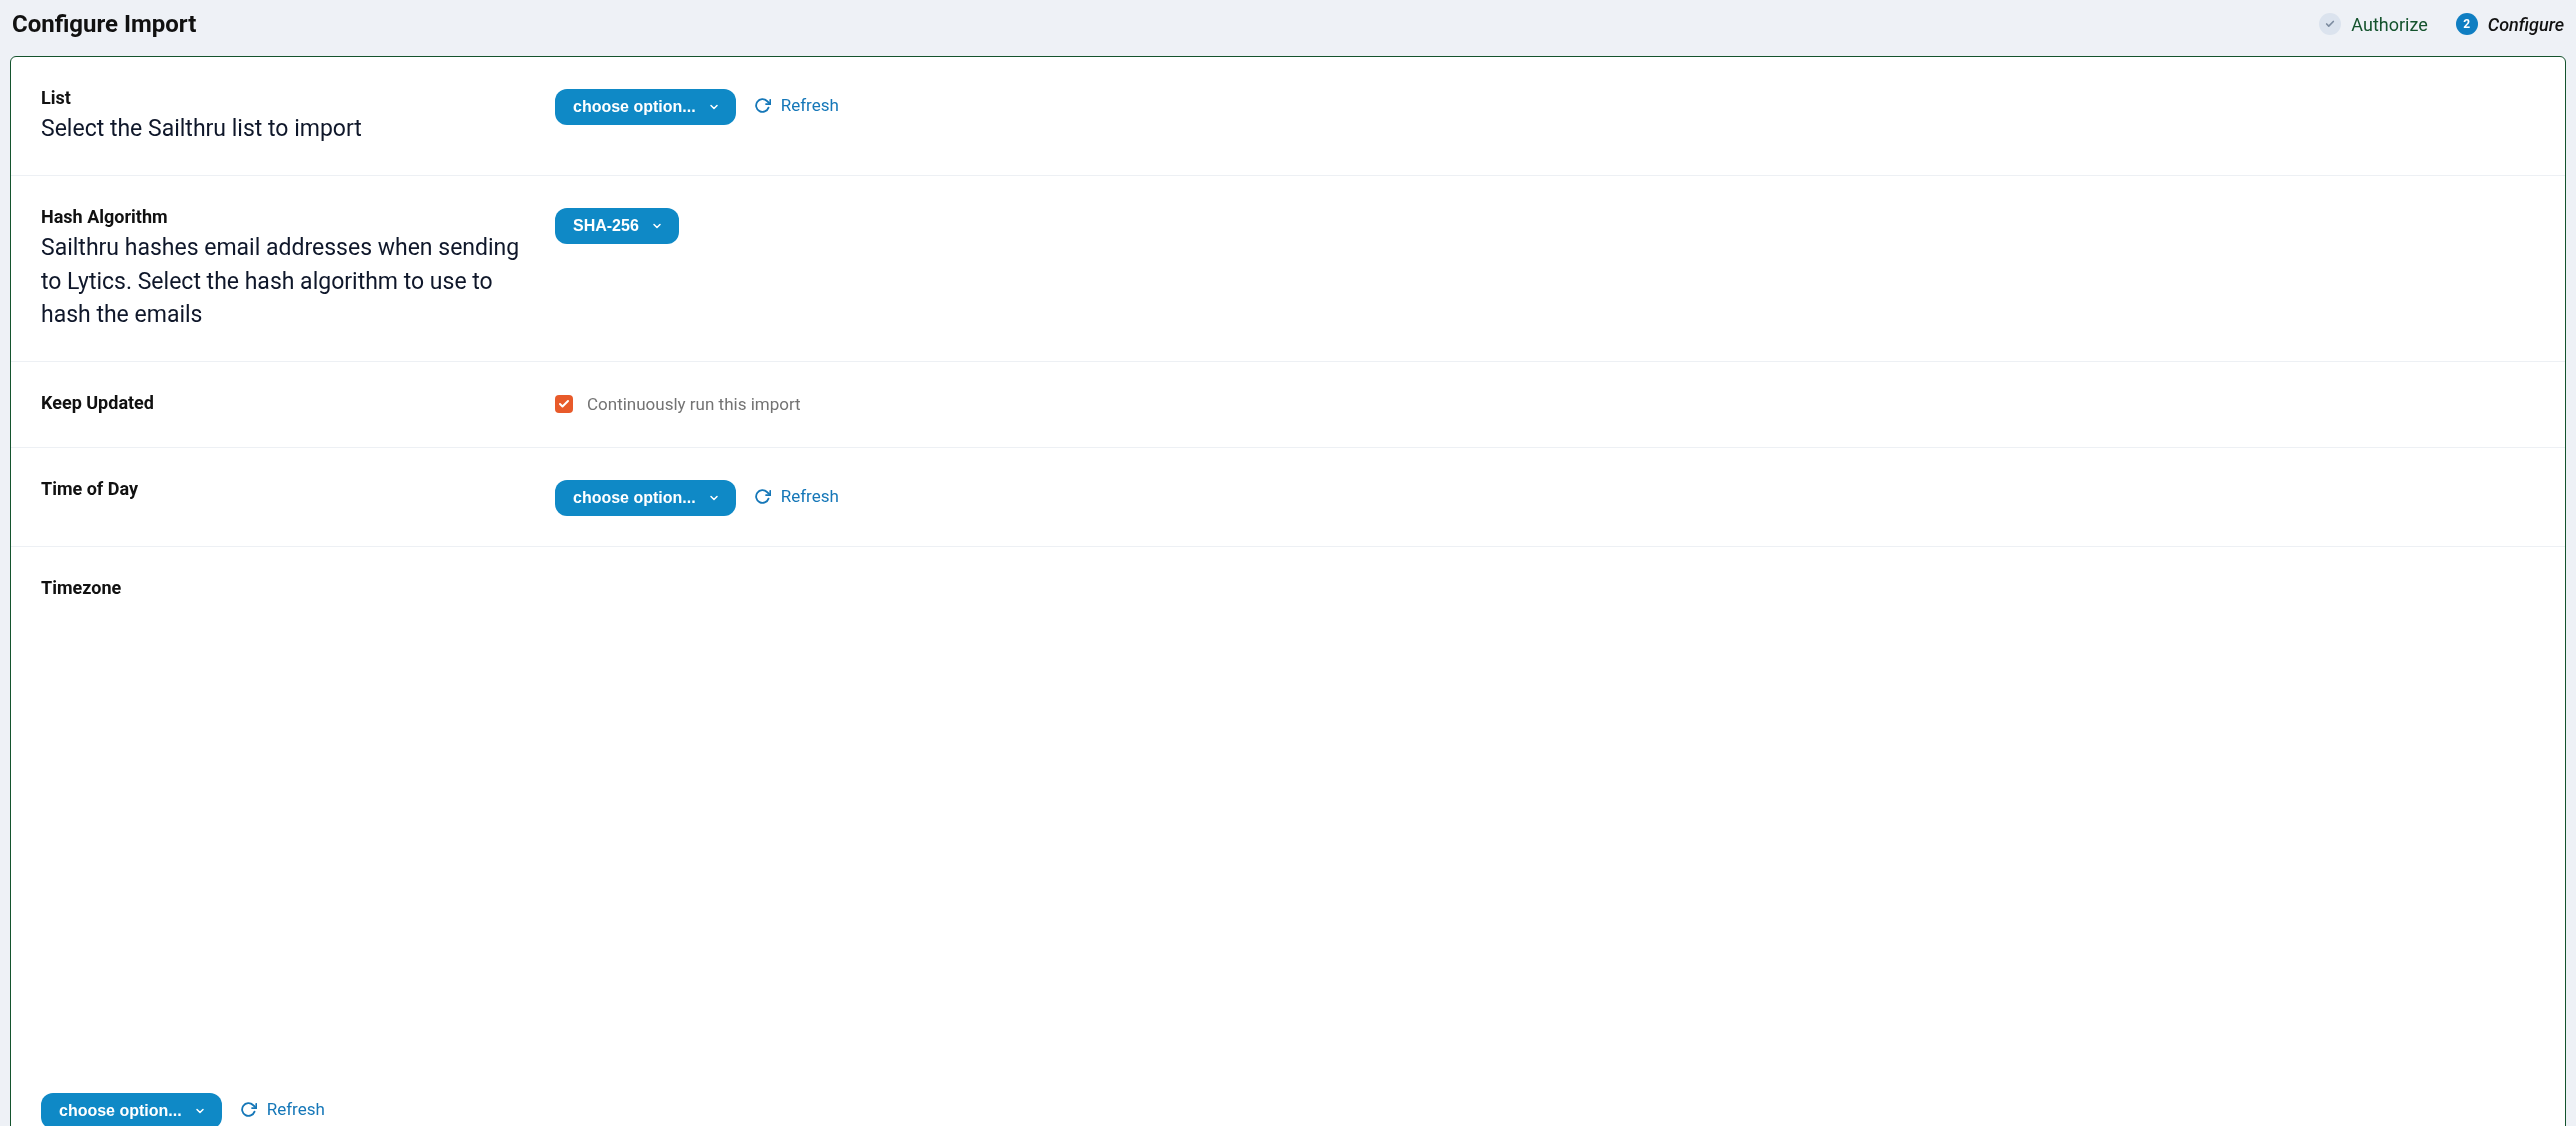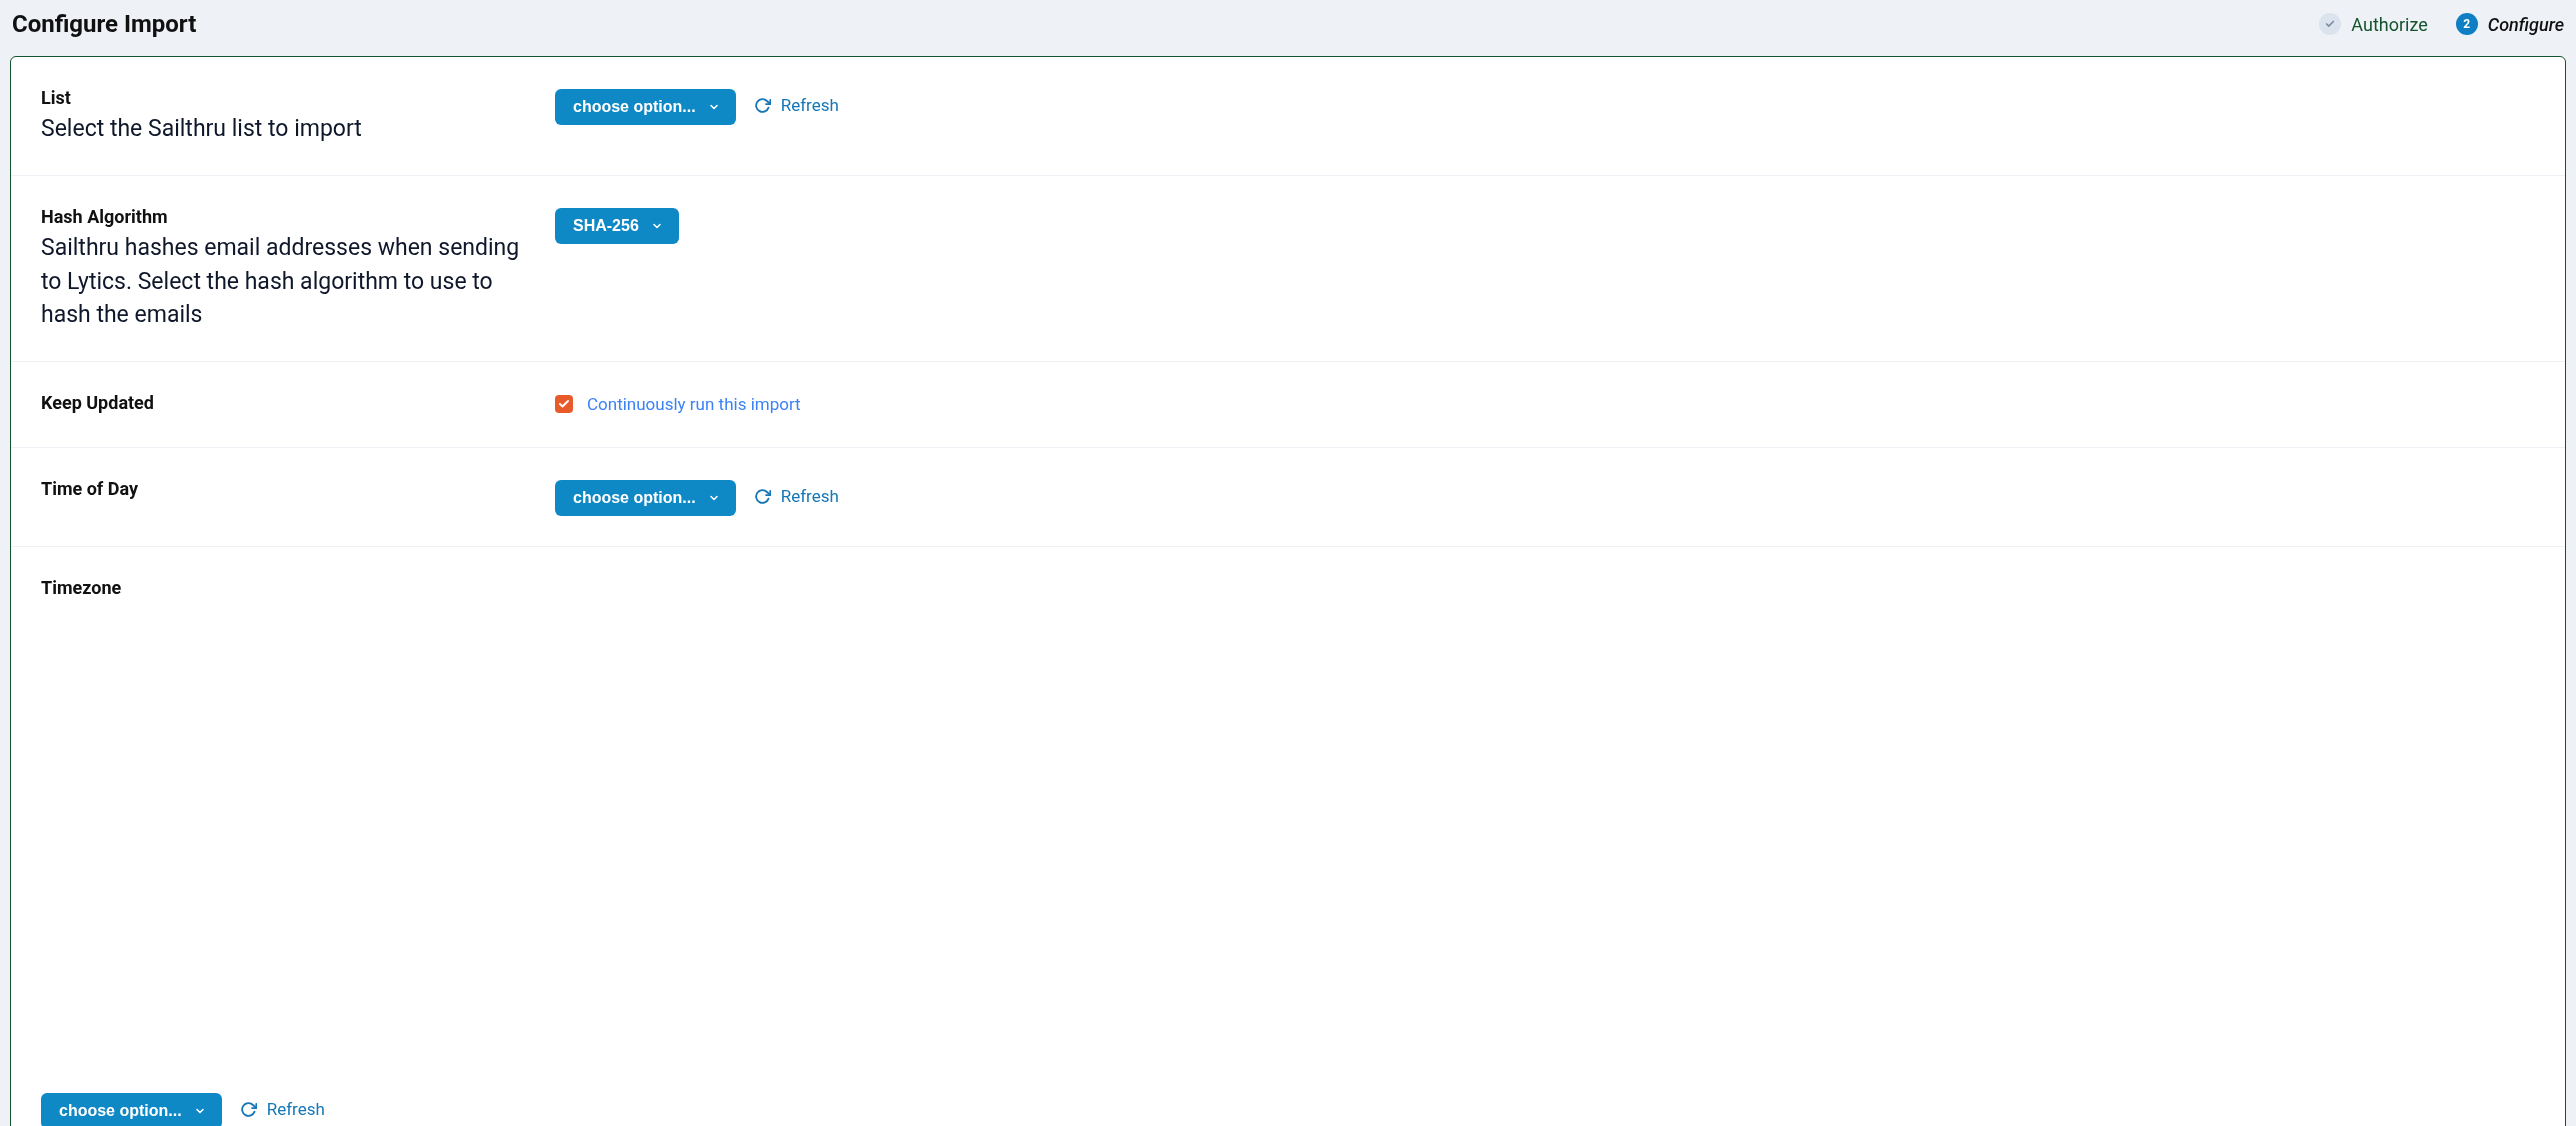--- a/index.html
+++ b/index.html
@@ -95,21 +95,21 @@
     flex: 1;
     display: flex;
     align-items: flex-start;
     gap: 18px;
     padding-top: 2px;
   }
   .select-btn {
     background: #0f89c6;
     color: #fff;
     border: none;
-    border-radius: 6px;
+    border-radius: 12px;
     padding: 9px 16px 9px 18px;
     font-size: 16px;
     font-weight: 700;
     display: inline-flex;
     align-items: center;
     gap: 12px;
     cursor: pointer;
   }
   .select-btn .chev {
     display: inline-flex;
@@ -123,21 +123,21 @@
     cursor: pointer;
     padding-top: 6px;
   }
   .refresh-link svg { display:block; }
 
   .checkbox-wrap {
     display: inline-flex;
     align-items: center;
     gap: 14px;
     font-size: 17px;
-    color: #3b82f6;
+    color: #737373;
     padding-top: 0;
   }
   .checkbox {
     width: 18px;
     height: 18px;
     border-radius: 4px;
     background: #e85a2a;
     display: inline-flex;
     align-items: center;
     justify-content: center;

